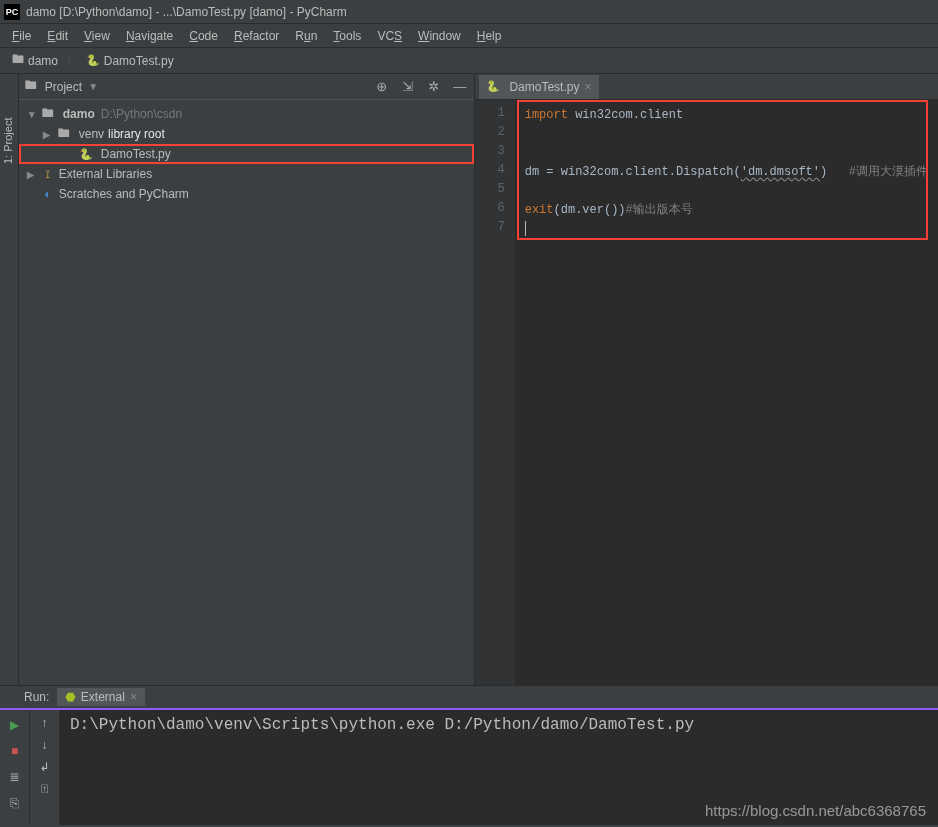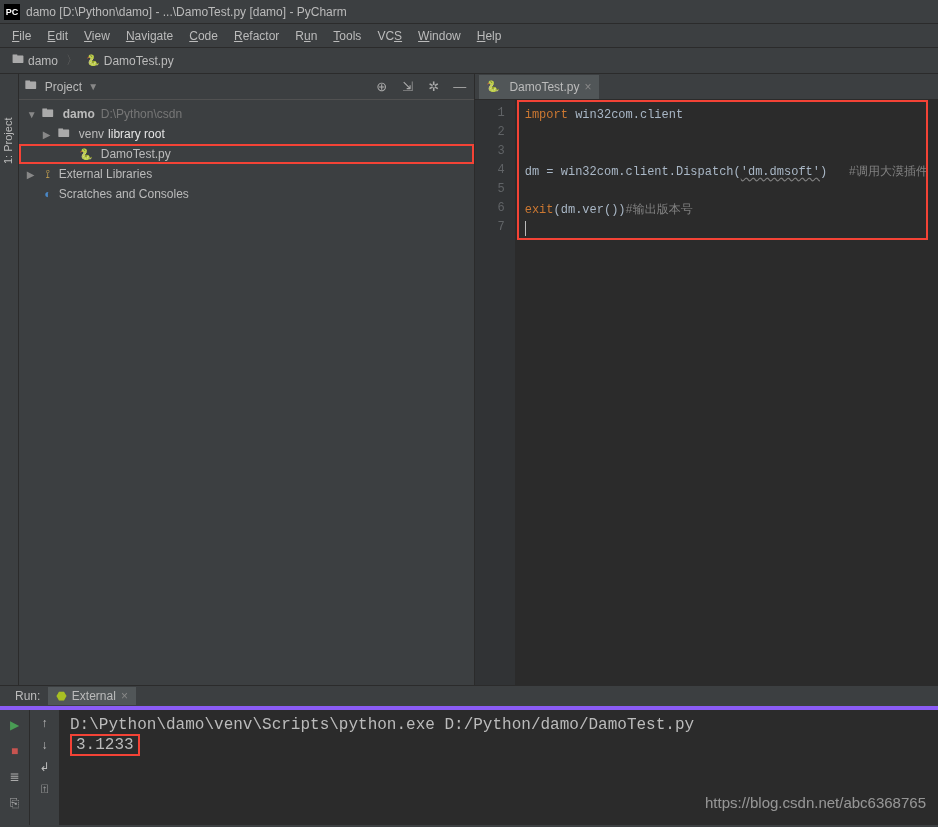--- a/index.html
+++ b/index.html
@@ -190,23 +190,23 @@
 .run-panel {
   height: 140px;
   border-top: 1px solid #2b2b2b;
   background: #2b2b2b;
   display: flex; flex-direction: column;
 }
 .run-header {
   height: 24px;
   background: #3c3f41;
   display: flex; align-items: center;
-  padding-left: 15px;
+  padding-left: 24px;
   gap: 8px;
-  border-bottom: 4px solid #8b5cf6;
+  border-bottom: 2px solid #8b5cf6;
   color: #bbbbbb;
 }
 .run-tab {
   display: flex; align-items: center;
   background: #515658;
   padding: 2px 8px;
   gap: 5px;
 }
 .run-body {
   flex: 1;
@@ -237,21 +237,21 @@
   font-family: "Courier New", monospace;
   font-size: 16px;
   color: #bbbbbb;
   line-height: 18px;
   position: relative;
 }
 .console .out-box { border: 2px solid #f44336; display: inline-block; padding: 0 4px; }
 
 .watermark {
   position: absolute;
-  bottom: 16px; right: 12px;
+  bottom: 8px; right: 12px;
   color: rgba(255,255,255,0.5);
   font-size: 15px;
   font-family: Arial, sans-serif;
 }
 </style>
 </head>
 <body>
 
 <div class="titlebar">
   <div class="app-icon">PC</div>
@@ -321,21 +321,21 @@
         <span class="icon py-icon-sm">🐍</span>
         <span class="label">DamoTest.py</span>
       </div>
       <div class="tree-node">
         <span class="arrow">▶</span>
         <span class="icon" style="color:#c9a451;">⟟</span>
         <span class="label">External Libraries</span>
       </div>
       <div class="tree-node" style="padding-left:20px;">
         <span class="icon" style="color:#4a88c7;">◐</span>
-        <span class="label">Scratches and Consoles</span>
+        <span class="label">Scratches and PyCharm</span>
       </div>
     </div>
   </div>
 
   <div class="editor-area">
     <div class="editor-tabs">
       <div class="editor-tab">
         <span class="py-icon-sm">🐍</span>
         <span>DamoTest.py</span>
         <span class="close">×</span>
@@ -380,19 +380,18 @@
       <span class="tbtn">⎘</span>
     </div>
     <div class="run-toolbar2">
       <span class="tbtn">↑</span>
       <span class="tbtn">↓</span>
       <span class="tbtn">↲</span>
       <span class="tbtn">⍐</span>
     </div>
     <div class="console">
       <div>D:\Python\damo\venv\Scripts\python.exe D:/Python/damo/DamoTest.py</div>
-      <div><span class="out-box">3.1233</span></div>
       <div style="height:18px;"></div>
     </div>
   </div>
 </div>
 
 <div class="watermark">https://blog.csdn.net/abc6368765</div>
 
 </body></html>

